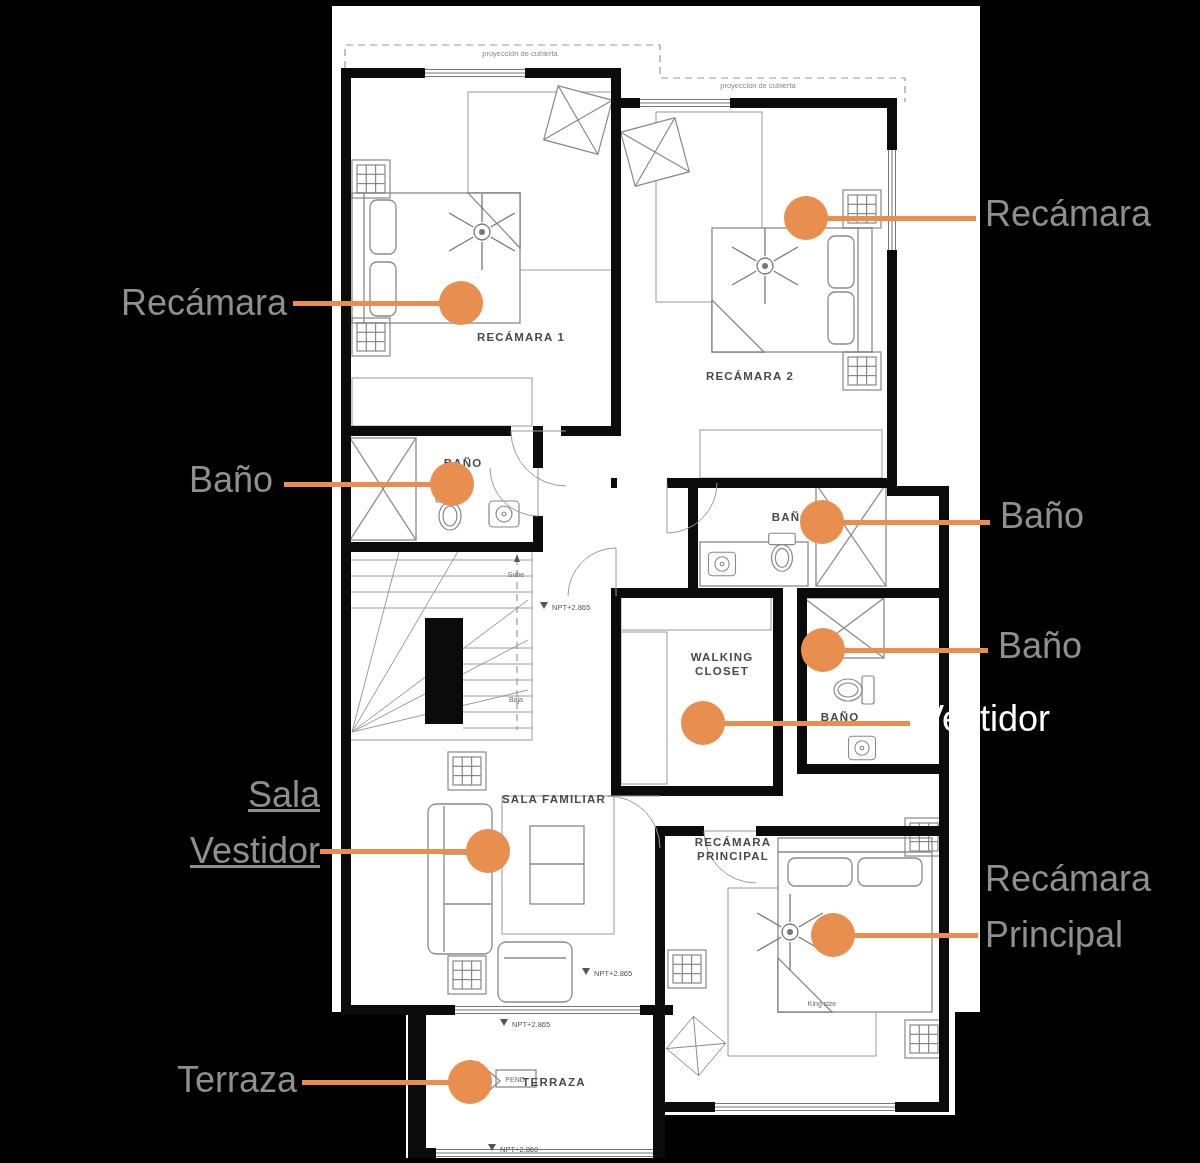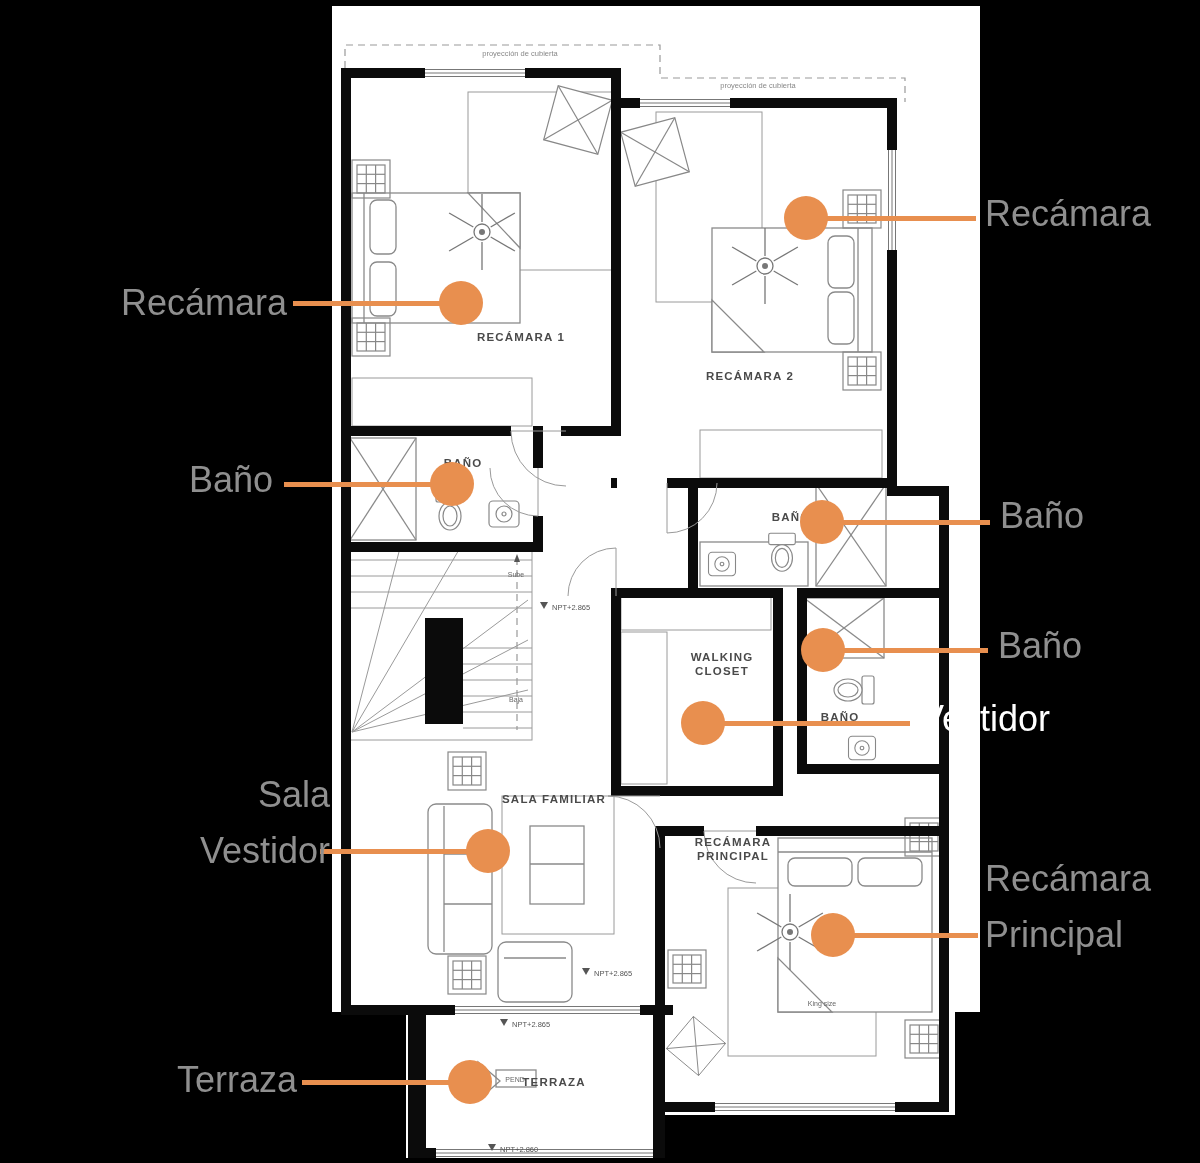--- a/index.html
+++ b/index.html
@@ -379,21 +379,21 @@
     <span class="lead" style="left:15px;width:192px;"></span>
     <span class="dot"></span>
     <div class="lbl light" style="left:217px;top:-32px;">
       <span>Vestidor</span>
     </div>
   </div>
 
   <div class="callout" style="left:488px;top:851px;">
     <span class="lead" style="left:-168px;width:153px;"></span>
     <span class="dot"></span>
-    <div class="lbl right-align" style="right:158px;top:-84px;">
+    <div class="lbl right-align" style="right:168px;top:-84px;text-decoration:underline;">
       <span>Sala</span>
       <span>Vestidor</span>
     </div>
   </div>
 
   <div class="callout" style="left:833px;top:935px;">
     <span class="lead" style="left:15px;width:130px;"></span>
     <span class="dot"></span>
     <div class="lbl" style="left:152px;top:-84px;">
       <span>Recámara</span>

